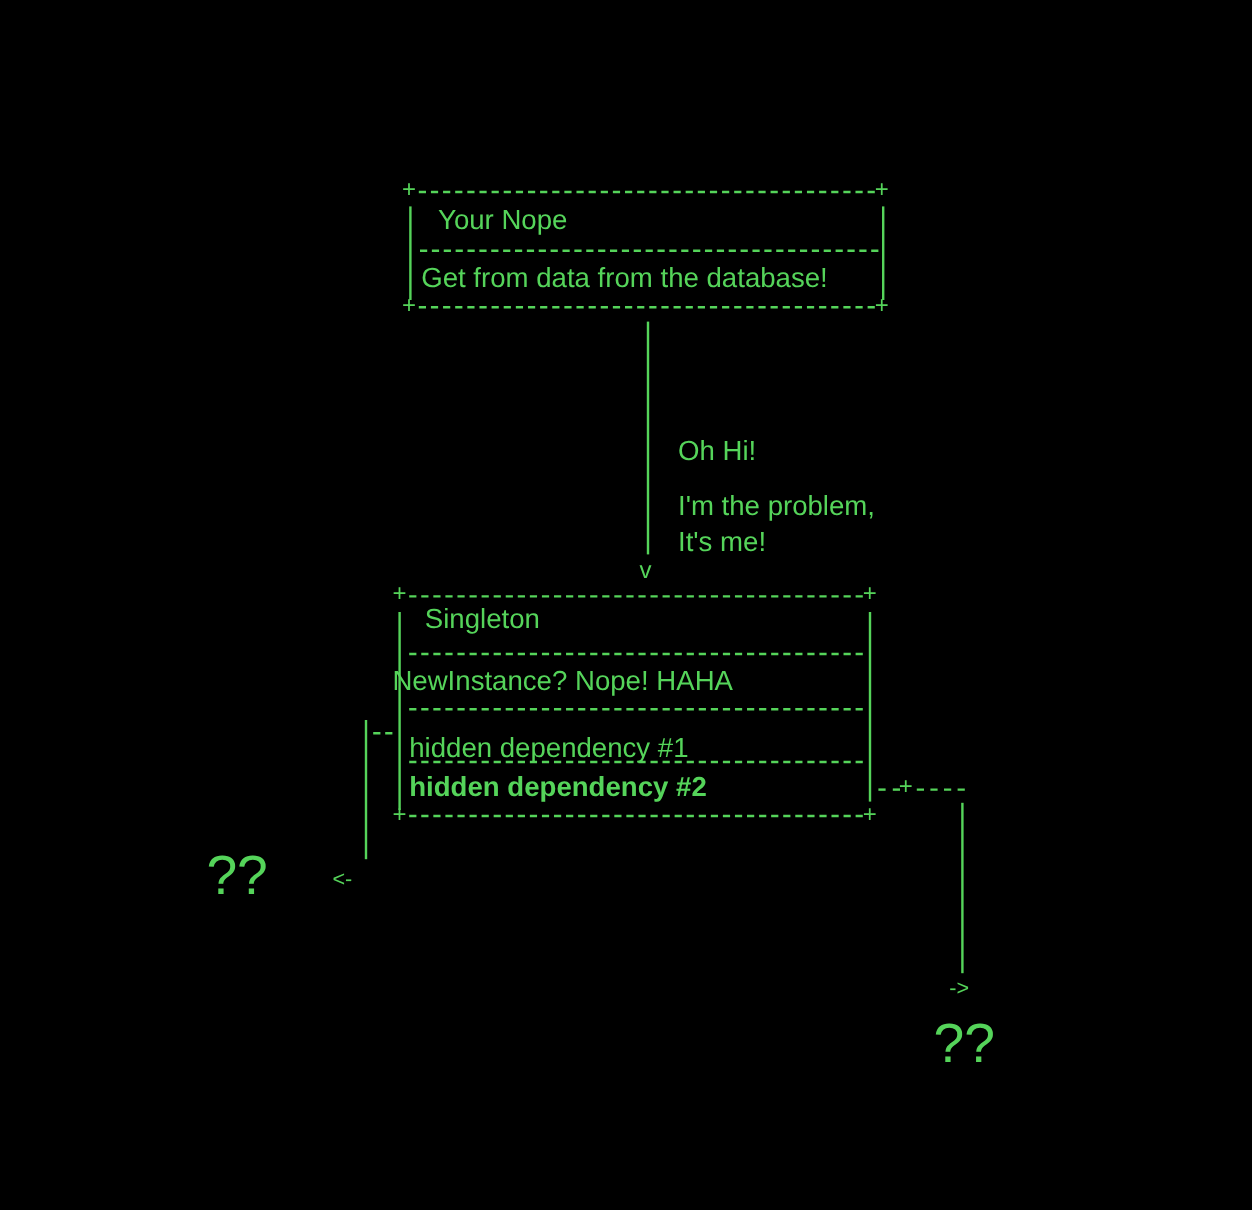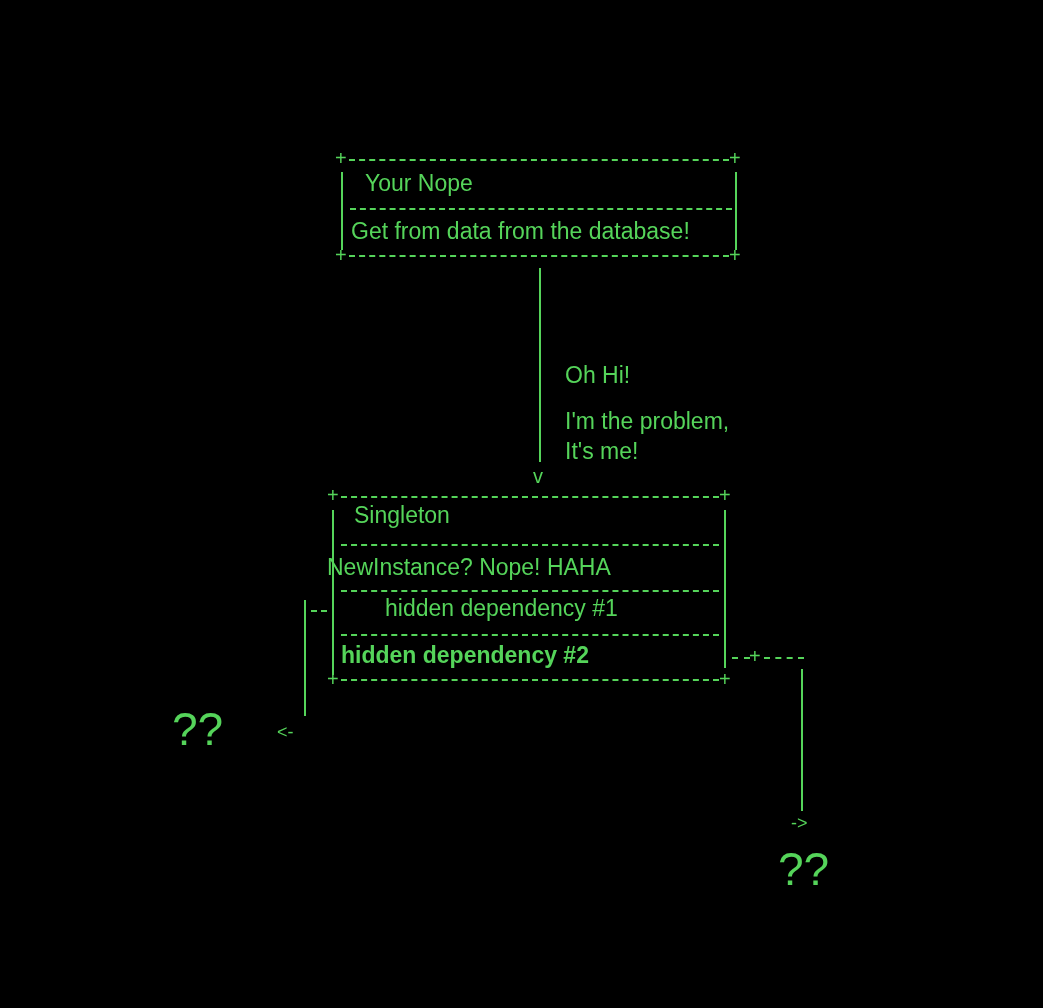--- a/index.html
+++ b/index.html
@@ -41,21 +41,21 @@
   <span class="plus" style="left:327px;top:485px;">+</span>
   <span class="plus" style="left:719px;top:485px;">+</span>
   <div class="hline" style="left:341px;top:496px;width:378px;"></div>
   <div class="vline" style="left:332px;top:510px;height:165px;"></div>
   <div class="vline" style="left:724px;top:510px;height:158px;"></div>
 
   <span class="t txt" style="left:354px;top:484px;margin-top:20px;">Singleton</span>
   <div class="hline" style="left:341px;top:544px;width:378px;"></div>
   <span class="t txt" style="left:327px;top:556px;">NewInstance? Nope! HAHA</span>
   <div class="hline" style="left:341px;top:590px;width:378px;"></div>
-  <span class="t txt" style="left:341px;top:597px;margin-left:44px;">hidden dependency #1</span>
+  <span class="t txt" style="left:341px;top:612px;">hidden dependency #1</span>
   <div class="hline" style="left:341px;top:634px;width:378px;"></div>
   <span class="t txt" style="left:341px;top:644px;font-weight:bold;">hidden dependency #2</span>
 
   <span class="plus" style="left:327px;top:669px;">+</span>
   <span class="plus" style="left:719px;top:669px;">+</span>
   <div class="hline" style="left:341px;top:679px;width:378px;"></div>
 </div>
 
 <div>
   <div class="vline" style="left:304px;top:600px;height:116px;"></div>

